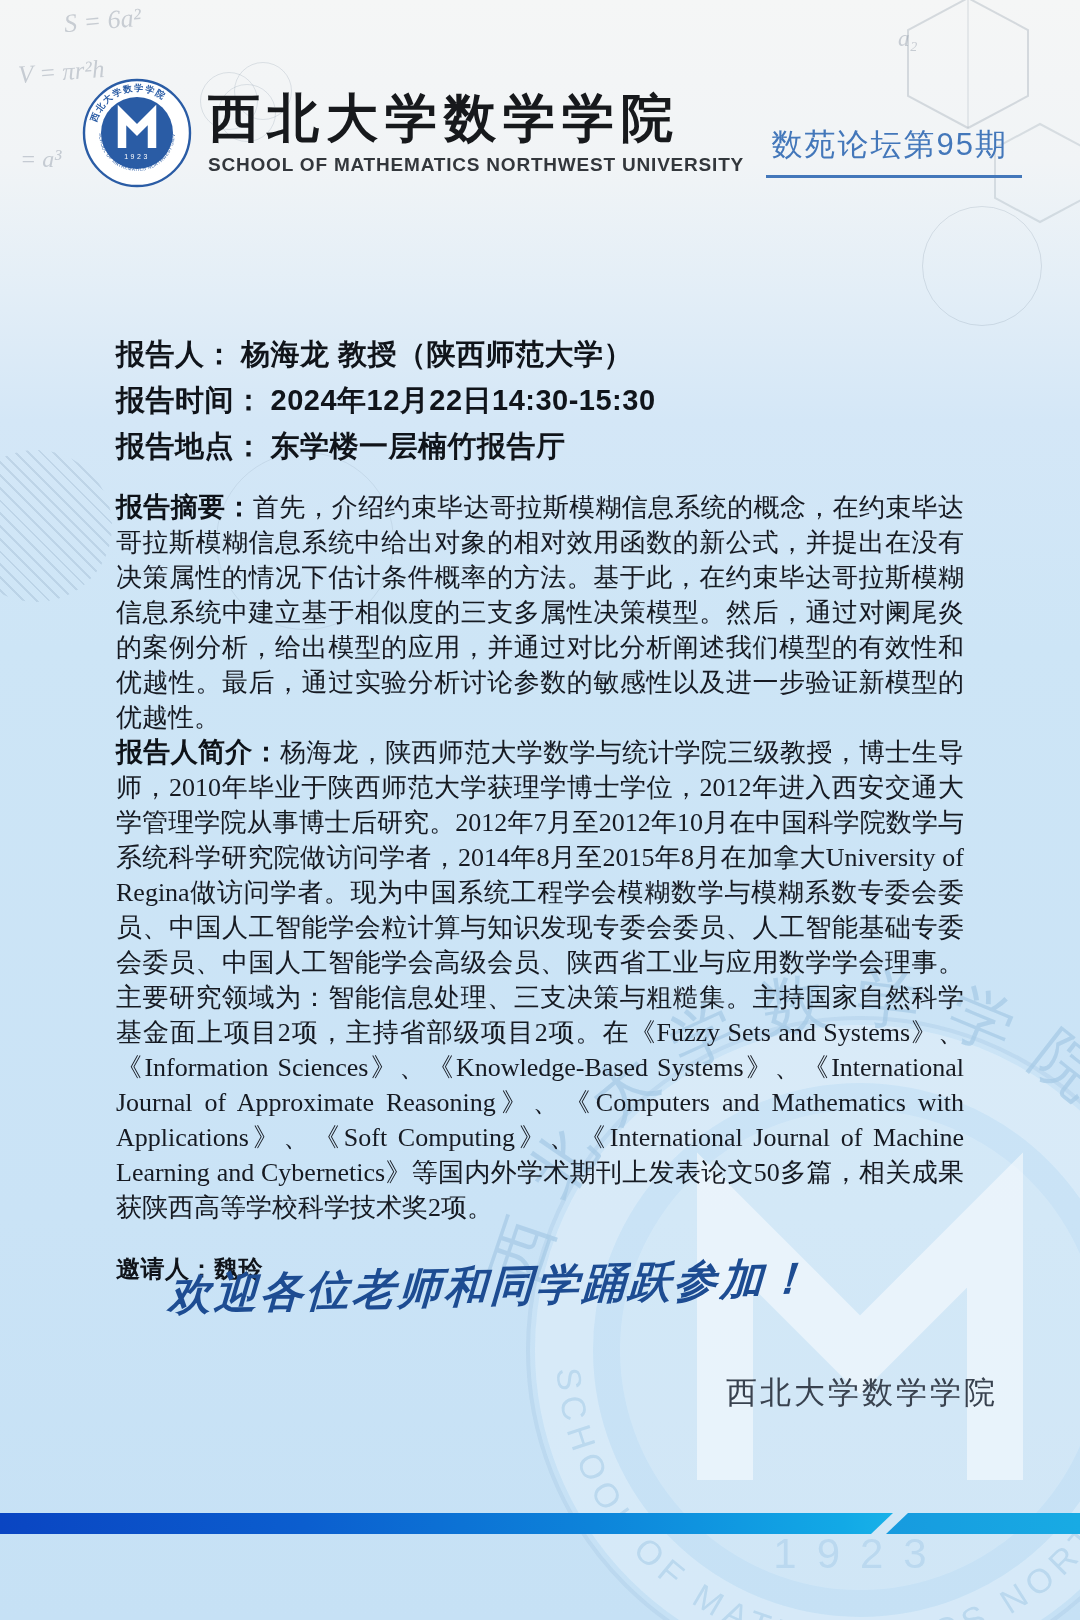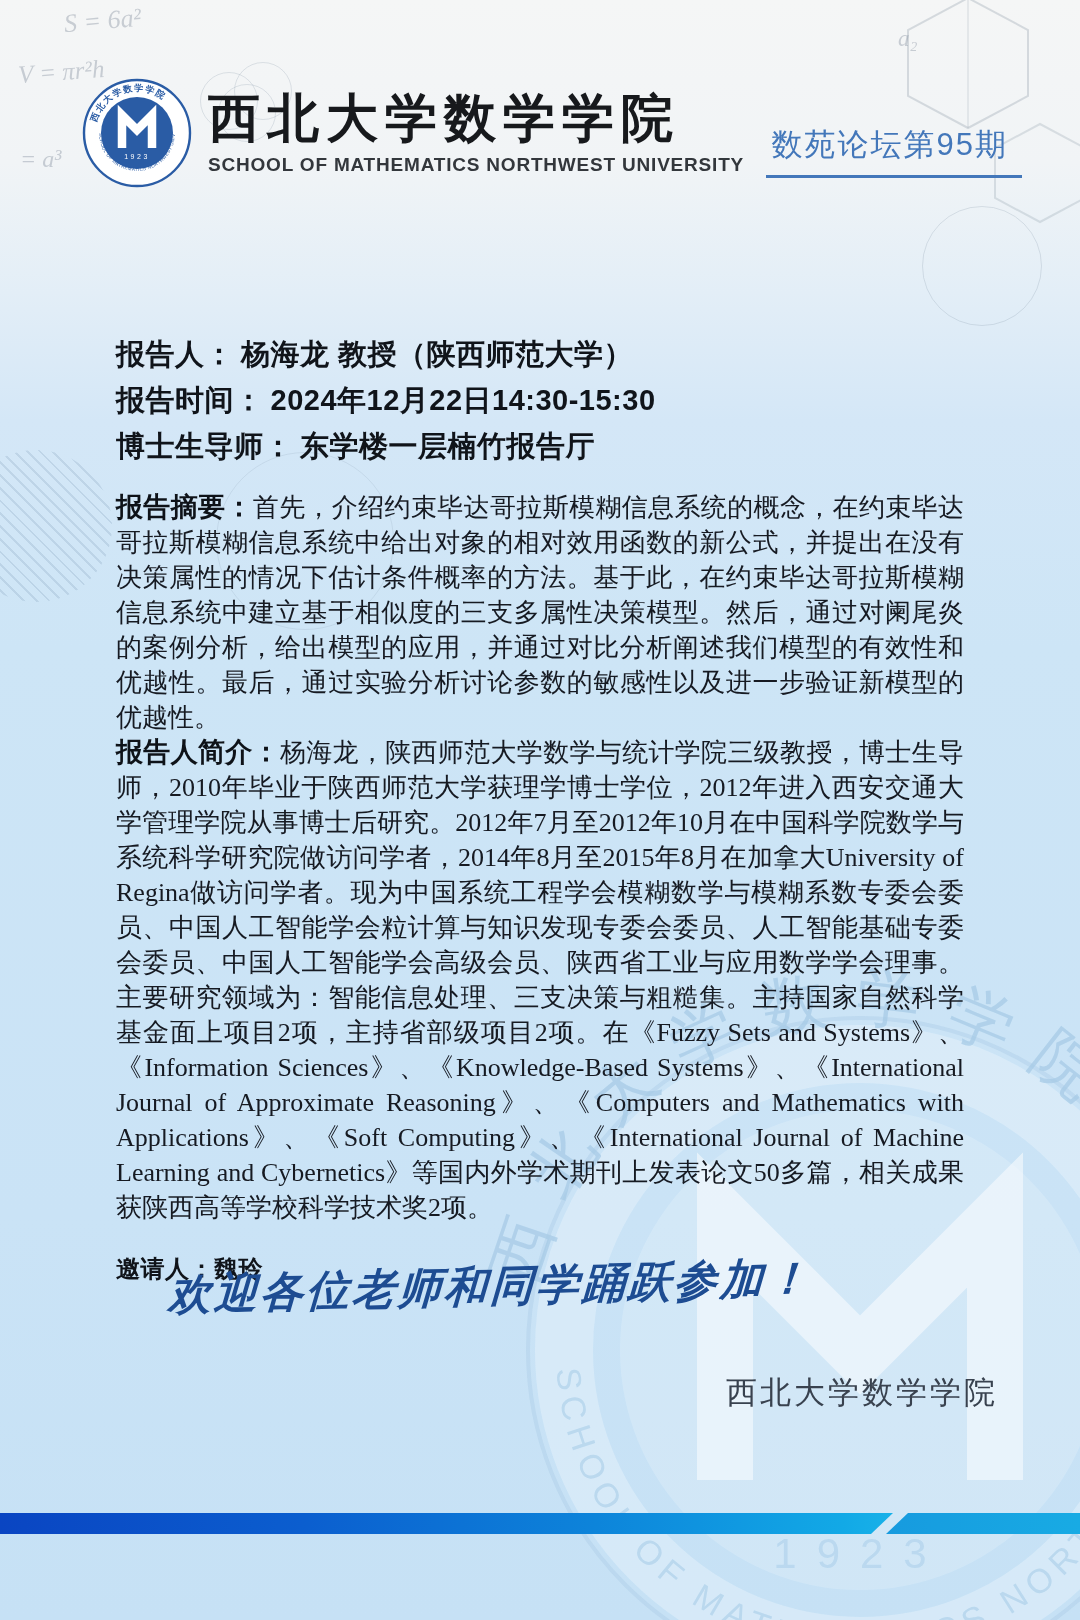--- a/index.html
+++ b/index.html
@@ -124,21 +124,21 @@
 
 
   <div class="content">
     <div class="meta-line">
       <span class="label">报告人：</span><span class="value">杨海龙 教授（陕西师范大学）</span>
     </div>
     <div class="meta-line">
       <span class="label">报告时间：</span><span class="value">2024年12月22日14:30-15:30</span>
     </div>
     <div class="meta-line">
-      <span class="label">博士生导师：</span><span class="value">东学楼一层楠竹报告厅</span>
+      <span class="label">报告地点：</span><span class="value">东学楼一层楠竹报告厅</span>
     </div>
 
     <p class="para abstract">
       <span class="plabel">报告摘要：</span><span>首先，介绍约束毕达哥拉斯模糊信息系统的概念，在约束毕达哥拉斯模糊信息系统中给出对象的相对效用函数的新公式，并提出在没有决策属性的情况下估计条件概率的方法。基于此，在约束毕达哥拉斯模糊信息系统中建立基于相似度的三支多属性决策模型。然后，通过对阑尾炎的案例分析，给出模型的应用，并通过对比分析阐述我们模型的有效性和优越性。最后，通过实验分析讨论参数的敏感性以及进一步验证新模型的优越性。</span>
     </p>
 
     <p class="para bio">
       <span class="plabel">报告人简介：</span><span>杨海龙，陕西师范大学数学与统计学院三级教授，博士生导师，2010年毕业于陕西师范大学获理学博士学位，2012年进入西安交通大学管理学院从事博士后研究。2012年7月至2012年10月在中国科学院数学与系统科学研究院做访问学者，2014年8月至2015年8月在加拿大University of Regina做访问学者。现为中国系统工程学会模糊数学与模糊系数专委会委员、中国人工智能学会粒计算与知识发现专委会委员、人工智能基础专委会委员、中国人工智能学会高级会员、陕西省工业与应用数学学会理事。主要研究领域为：智能信息处理、三支决策与粗糙集。主持国家自然科学基金面上项目2项，主持省部级项目2项。在《Fuzzy Sets and Systems》、《Information Sciences》、《Knowledge-Based Systems》、《International Journal of Approximate Reasoning》、《Computers and Mathematics with Applications》、《Soft Computing》、《International Journal of Machine Learning and Cybernetics》等国内外学术期刊上发表论文50多篇，相关成果获陕西高等学校科学技术奖2项。</span>
     </p>
 

